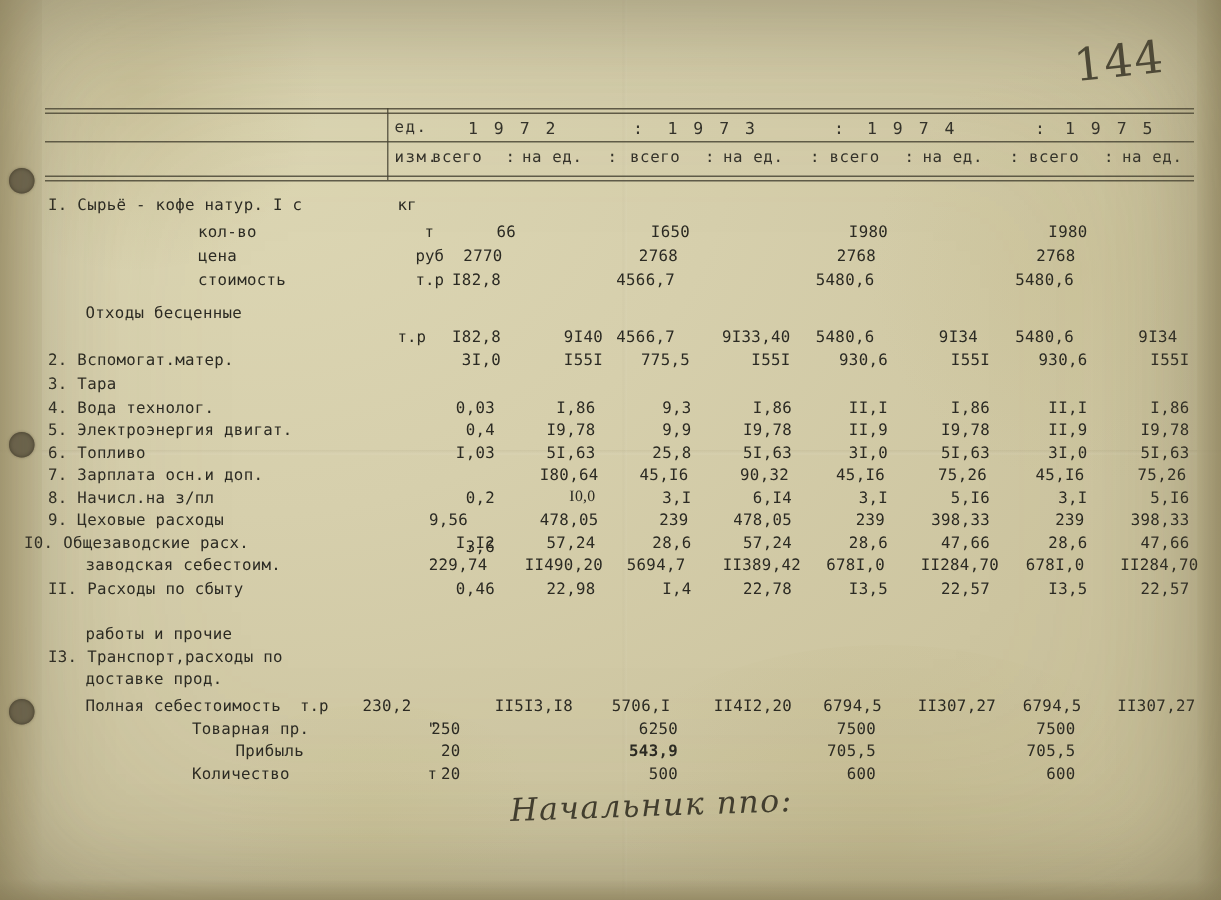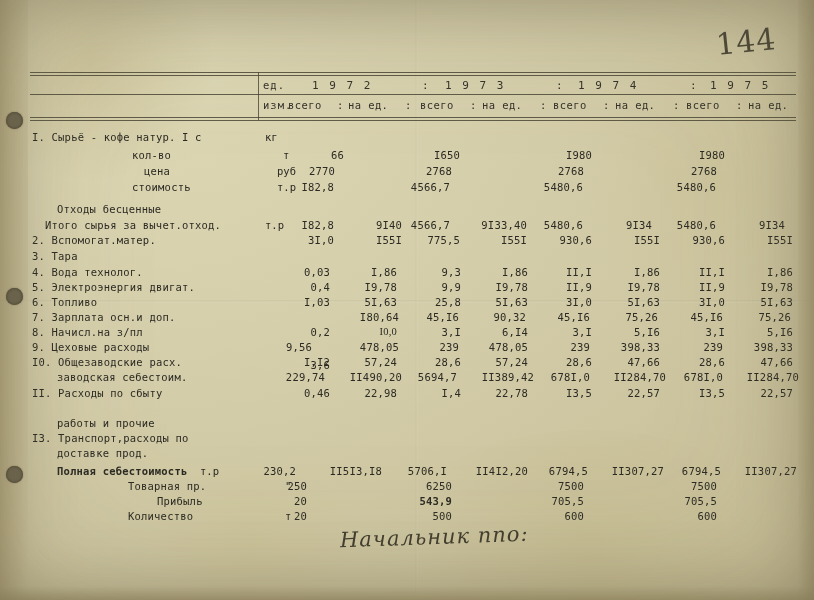--- a/index.html
+++ b/index.html
@@ -161,37 +161,36 @@
     <div class="rowlabel" style="left:32px;top:131px;">I. Сырьё - кофе натур. I с</div>
     <div class="unit" style="left:265px;top:131px;">кг</div>
 
     <div class="rowlabel" style="left:132px;top:149px;">кол-во</div>
     <div class="unit" style="left:283px;top:149px;">т</div>
     <div class="num" style="left:282px;top:149px;width:62px;">66</div>
     <div class="num" style="left:398px;top:149px;width:62px;">I650</div>
     <div class="num" style="left:530px;top:149px;width:62px;">I980</div>
     <div class="num" style="left:663px;top:149px;width:62px;">I980</div>
 
-    <div class="rowlabel" style="left:132px;top:165px;margin-left:12px;">цена</div>
+    <div class="rowlabel" style="left:132px;top:165px;">цена</div>
     <div class="unit" style="left:277px;top:165px;">руб</div>
     <div class="num" style="left:273px;top:165px;width:62px;">2770</div>
     <div class="num" style="left:390px;top:165px;width:62px;">2768</div>
     <div class="num" style="left:522px;top:165px;width:62px;">2768</div>
     <div class="num" style="left:655px;top:165px;width:62px;">2768</div>
 
     <div class="rowlabel" style="left:132px;top:181px;">стоимость</div>
     <div class="unit" style="left:277px;top:181px;">т.р</div>
     <div class="num" style="left:272px;top:181px;width:62px;">I82,8</div>
     <div class="num" style="left:388px;top:181px;width:62px;">4566,7</div>
     <div class="num" style="left:521px;top:181px;width:62px;">5480,6</div>
     <div class="num" style="left:654px;top:181px;width:62px;">5480,6</div>
 
     <div class="rowlabel" style="left:57px;top:203px;">Отходы бесценные</div>
 
-    <div class="rowlabel" style="left:45px;top:219px;">Итого сырья за вычет.отход.</div>
     <div class="unit" style="left:265px;top:219px;">т.р</div>
     <div class="num" style="left:272px;top:219px;width:62px;">I82,8</div>
     <div class="num" style="left:340px;top:219px;width:62px;">9I40</div>
     <div class="num" style="left:388px;top:219px;width:62px;">4566,7</div>
     <div class="num" style="left:455px;top:219px;width:72px;">9I33,40</div>
     <div class="num" style="left:521px;top:219px;width:62px;">5480,6</div>
     <div class="num" style="left:590px;top:219px;width:62px;">9I34</div>
     <div class="num" style="left:654px;top:219px;width:62px;">5480,6</div>
     <div class="num" style="left:723px;top:219px;width:62px;">9I34</div>
 
@@ -260,21 +259,21 @@
     <div class="rowlabel" style="left:32px;top:341px;">9. Цеховые расходы</div>
     <div class="num" style="left:268px;top:341px;width:62px;text-align:center;">9,56</div>
     <div class="num" style="left:333px;top:341px;width:66px;">478,05</div>
     <div class="num" style="left:397px;top:341px;width:62px;">239</div>
     <div class="num" style="left:462px;top:341px;width:66px;">478,05</div>
     <div class="num" style="left:528px;top:341px;width:62px;">239</div>
     <div class="num" style="left:594px;top:341px;width:66px;">398,33</div>
     <div class="num" style="left:661px;top:341px;width:62px;">239</div>
     <div class="num" style="left:727px;top:341px;width:66px;">398,33</div>
 
-    <div class="rowlabel" style="left:32px;top:356px;">I0. Общезаводские расх.</div>
+    <div class="rowlabel" style="left:16px;top:356px;">I0. Общезаводские расх.</div>
     <div class="num" style="left:268px;top:356px;width:62px;">I,I2</div>
     <div class="num" style="left:335px;top:356px;width:62px;">57,24</div>
     <div class="num" style="left:399px;top:356px;width:62px;">28,6</div>
     <div class="num" style="left:466px;top:356px;width:62px;">57,24</div>
     <div class="num" style="left:530px;top:356px;width:62px;">28,6</div>
     <div class="num" style="left:598px;top:356px;width:62px;">47,66</div>
     <div class="num" style="left:663px;top:356px;width:62px;">28,6</div>
     <div class="num" style="left:731px;top:356px;width:62px;">47,66</div>
 
     <div class="rowlabel" style="left:57px;top:371px;">заводская себестоим.</div>
@@ -295,23 +294,23 @@
     <div class="num" style="left:530px;top:387px;width:62px;">I3,5</div>
     <div class="num" style="left:598px;top:387px;width:62px;">22,57</div>
     <div class="num" style="left:663px;top:387px;width:62px;">I3,5</div>
     <div class="num" style="left:731px;top:387px;width:62px;">22,57</div>
 
     <div class="rowlabel" style="left:57px;top:417px;">работы и прочие</div>
 
     <div class="rowlabel" style="left:32px;top:432px;">I3. Транспорт,расходы по</div>
     <div class="rowlabel" style="left:57px;top:447px;">доставке прод.</div>
 
-    <div class="rowlabel" style="left:57px;top:465px;font-weight:bold;">Полная себестоимость</div>
+    <div class="rowlabel" style="left:57px;top:465px;">Полная себестоимость</div>
     <div class="unit" style="left:200px;top:465px;">т.р</div>
-    <div class="num" style="left:220px;top:465px;width:76px;">230,2</div>
+    <div class="num" style="left:220px;top:465px;width:76px;text-align:center;">230,2</div>
     <div class="num" style="left:296px;top:465px;width:86px;">II5I3,I8</div>
     <div class="num" style="left:377px;top:465px;width:70px;">5706,I</div>
     <div class="num" style="left:440px;top:465px;width:88px;">II4I2,20</div>
     <div class="num" style="left:516px;top:465px;width:72px;">6794,5</div>
     <div class="num" style="left:576px;top:465px;width:88px;">II307,27</div>
     <div class="num" style="left:649px;top:465px;width:72px;">6794,5</div>
     <div class="num" style="left:709px;top:465px;width:88px;">II307,27</div>
 
     <div class="rowlabel" style="left:128px;top:480px;">Товарная пр.</div>
     <div class="unit" style="left:285px;top:480px;">"</div>

